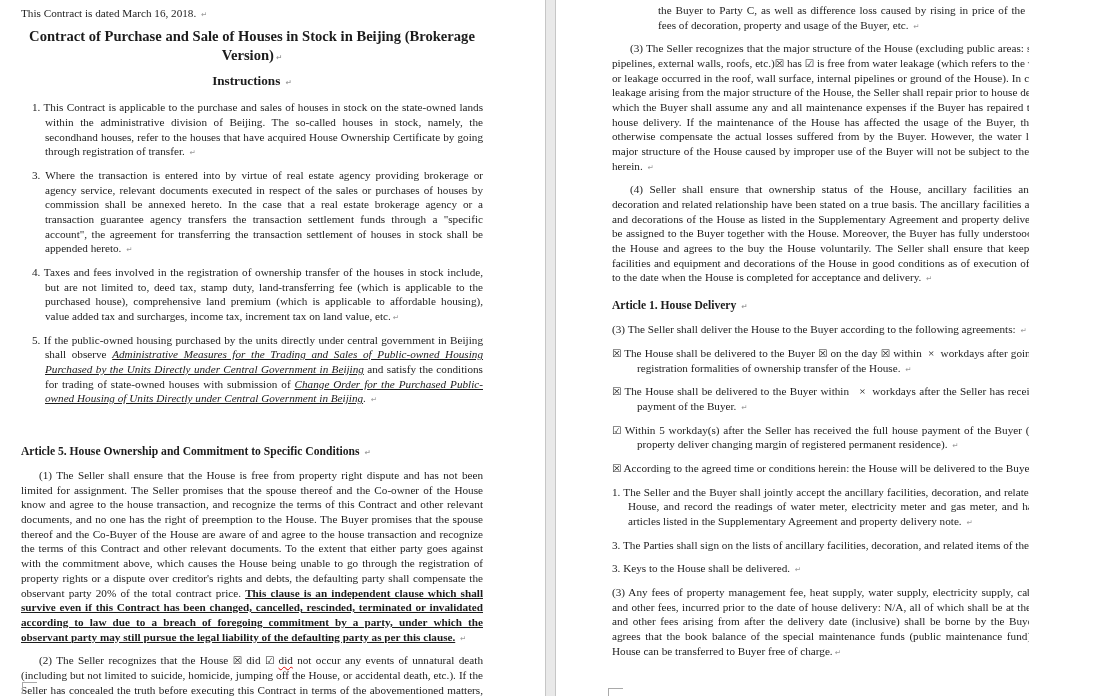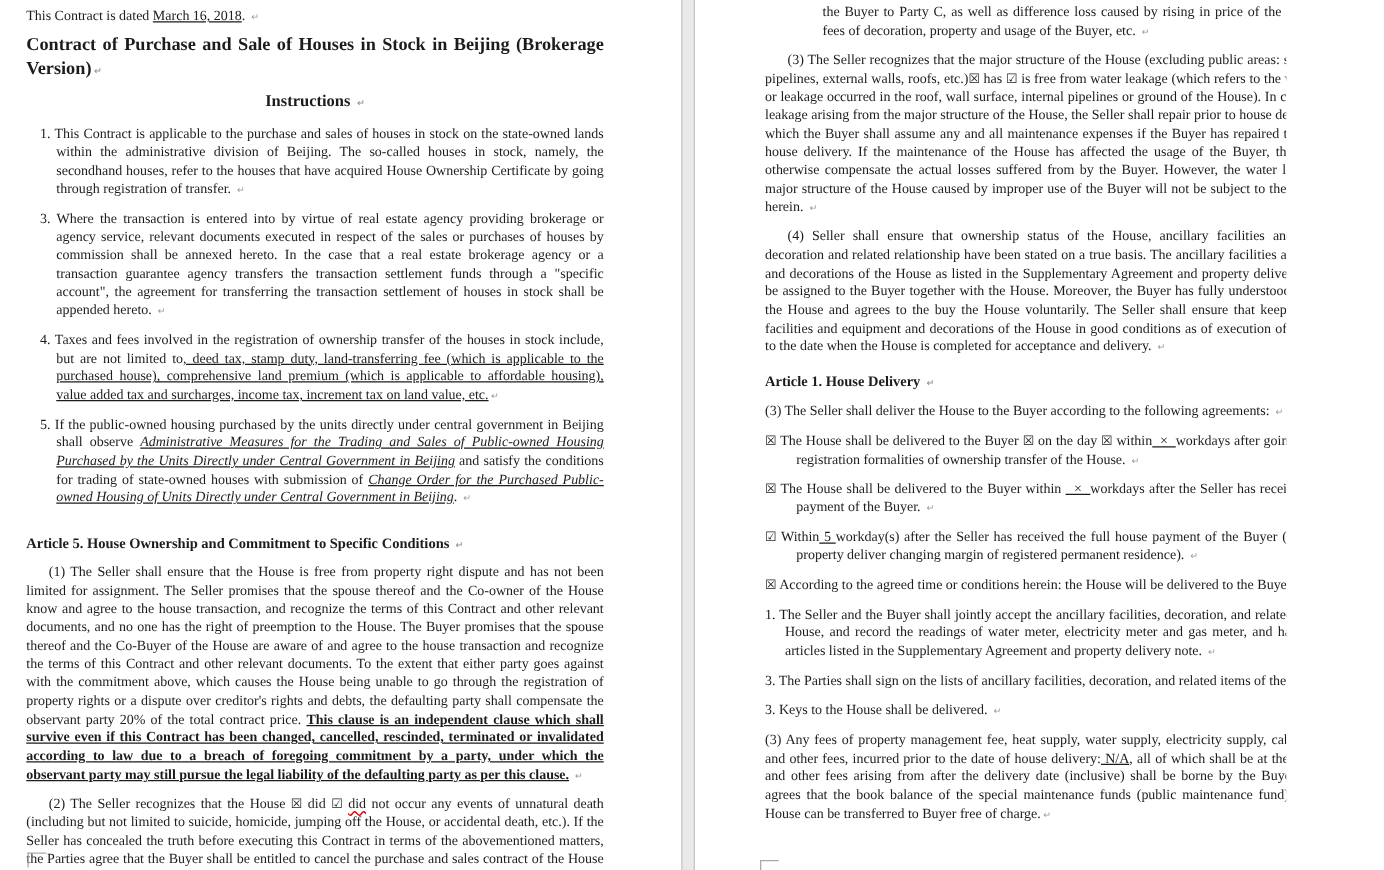--- a/index.html
+++ b/index.html
@@ -14,32 +14,32 @@
   .page-left{left:0;width:545px;}
   .page-right{left:556px;width:473px;}
   .page-gap{position:absolute;top:0;left:545px;width:11px;height:696px;
     background:var(--gap-band,#e9e9e9);border-left:1px solid var(--gap-edge,#c6c6c6);
     border-right:1px solid var(--gap-edge,#c6c6c6);box-sizing:border-box;}
   .textcol{position:relative;}
   .page-left .textcol{margin:6px 0 0 21px;width:462px;}
   .page-right .textcol{margin:3px 0 0 56px;width:479px;}
   .blk{margin:0 0 9px 0;text-align:justify;}
   .intro{text-align:left;margin-bottom:6px;}
-  .title{font-weight:bold;font-size:14.6px;margin:2px 0 7px;}
+  .title{text-align:center;font-weight:bold;font-size:14.6px;margin:2px 0 7px;}
   .subtitle{text-align:center;font-weight:bold;font-size:13.2px;margin:0 0 11px;}
   .li1{margin-left:11px;padding-left:13px;text-indent:-13px;}
   .li3{padding-left:16px;text-indent:-16px;}
   .ind{text-indent:18px;}
   .art{font-weight:bold;font-size:11.6px;text-align:left;margin:13px 0 9px;}
-  .gap-top{margin-top:21px;}
+  .gap-top{margin-top:38px;}
   .cbi{padding-left:25px;text-indent:-25px;}
   .cont{margin-left:46px;}
   .s-n{}
   .s-i{font-style:italic;text-decoration:underline;}
-  .s-u{text-decoration:underline;text-underline-offset:1px;}
+  .s-u{text-underline-offset:1px;}
   .s-bu{font-weight:bold;text-decoration:underline;text-underline-offset:1px;}
   .s-wavy{text-decoration:underline wavy var(--squiggle,#e00000);text-decoration-thickness:1px;text-underline-offset:2px;}
   .s-cb{font-family:"DejaVu Sans",sans-serif;font-size:10.3px;}
   .s-pm{font-family:"DejaVu Sans",sans-serif;color:#9a9a9a;font-size:7.5px;margin-left:2px;}
   .cropmark{position:absolute;box-sizing:border-box;}
   .cm-tl{width:15px;height:12px;border-top:1px solid #a9a9a9;border-left:1px solid #a9a9a9;}
   .cm-tr{width:15px;height:12px;border-top:1px solid #a9a9a9;border-right:1px solid #a9a9a9;}
 </style>
 </head>
 <body>

